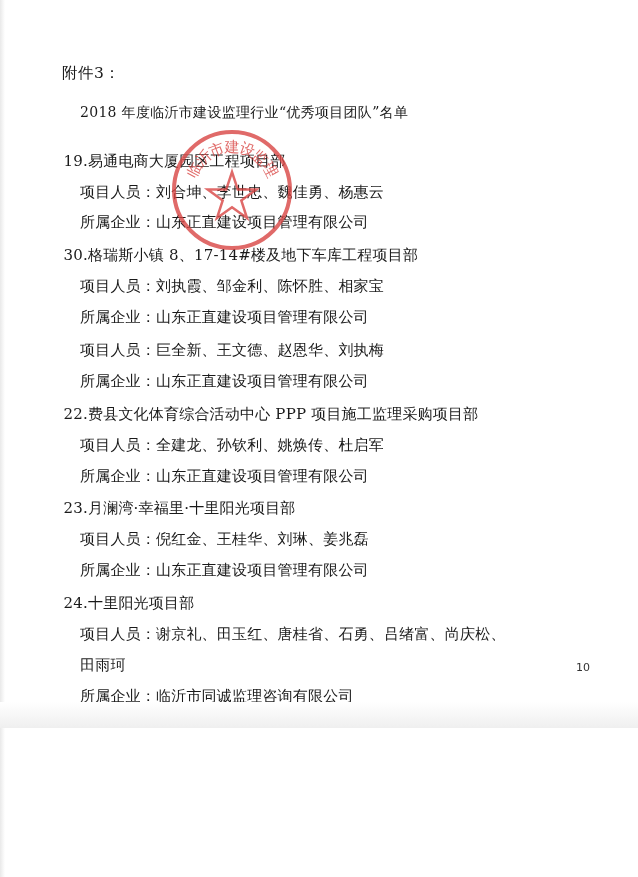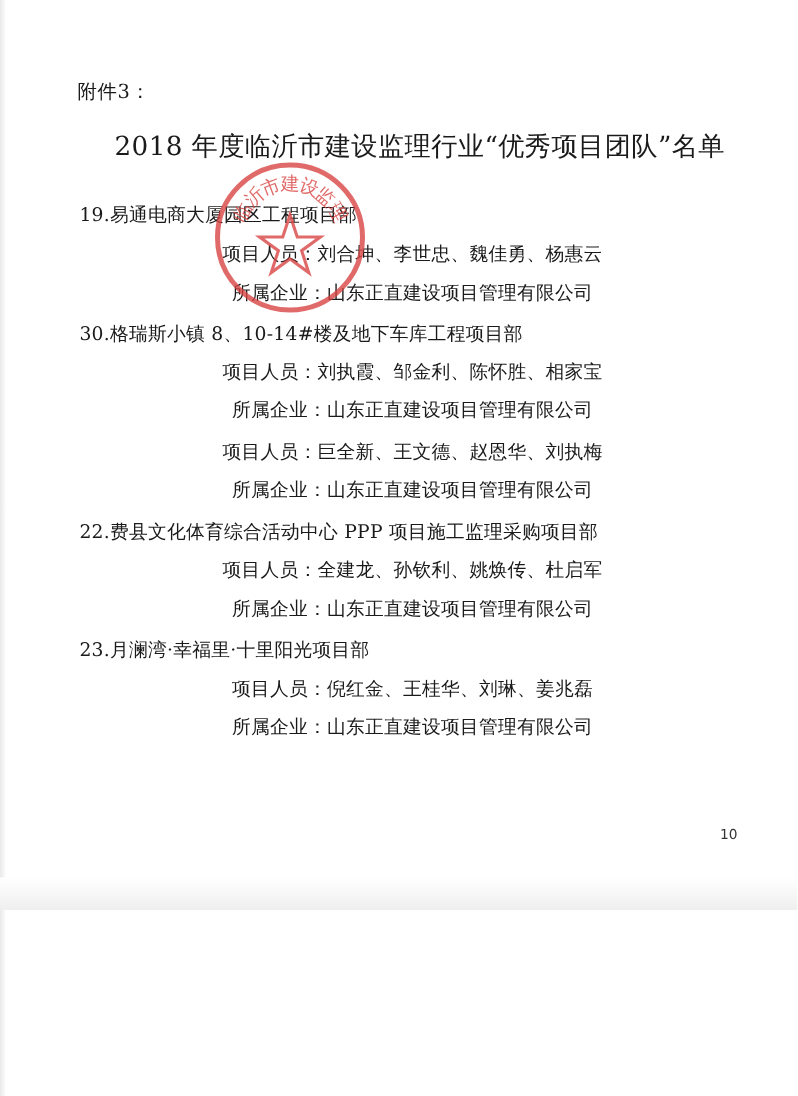--- a/index.html
+++ b/index.html
@@ -22,23 +22,23 @@
     box-sizing: border-box;
     padding: 62px 58px 40px 62px;
   }
   .attachment-label {
     font-size: 15.5px;
     letter-spacing: 0.5px;
     margin: 0 0 16px 0;
     line-height: 1.5;
   }
   .doc-title {
-    font-size: 21px;
+    font-size: 14px;
     letter-spacing: 0.3px;
-    text-align: right;
+    text-align: left;
     margin: 0 0 22px 0;
     padding-left: 18px;
     line-height: 1.6;
     white-space: nowrap;
   }
   .entries {
     margin: 0;
     padding: 0;
     list-style: none;
   }
@@ -54,21 +54,20 @@
   .entry-num {
     display: inline-block;
     min-width: 26px;
     text-align: right;
   }
   .entry-line {
     font-size: 15px;
     line-height: 2.06;
     letter-spacing: 0.2px;
     padding-left: 18px;
-    text-align: center;
   }
   .entry-line .label {
     letter-spacing: 0.2px;
   }
   .page-number {
     position: absolute;
     right: 48px;
     bottom: 54px;
     font-size: 11px;
     font-family: "DejaVu Sans", "Liberation Sans", sans-serif;
@@ -136,21 +135,21 @@
       <div class="entry-line">
         <span class="label">项目人员：</span><span>刘合坤、李世忠、魏佳勇、杨惠云</span>
       </div>
       <div class="entry-line">
         <span class="label">所属企业：</span><span>山东正直建设项目管理有限公司</span>
       </div>
     </li>
 
     <li class="entry">
       <div class="entry-heading">
-        <span class="entry-num">30.</span><span>格瑞斯小镇 8、10-14#楼及地下车库工程项目部</span>
+        <span class="entry-num">30.</span><span>格瑞斯小镇 8、17-14#楼及地下车库工程项目部</span>
       </div>
       <div class="entry-line">
         <span class="label">项目人员：</span><span>刘执霞、邹金利、陈怀胜、相家宝</span>
       </div>
       <div class="entry-line">
         <span class="label">所属企业：</span><span>山东正直建设项目管理有限公司</span>
       </div>
     </li>
 
     <li class="entry">
@@ -179,17 +178,29 @@
         <span class="entry-num">23.</span><span>月澜湾·幸福里·十里阳光项目部</span>
       </div>
       <div class="entry-line">
         <span class="label">项目人员：</span><span>倪红金、王桂华、刘琳、姜兆磊</span>
       </div>
       <div class="entry-line">
         <span class="label">所属企业：</span><span>山东正直建设项目管理有限公司</span>
       </div>
     </li>
 
+    <li class="entry">
+      <div class="entry-heading">
+        <span class="entry-num">24.</span><span>十里阳光项目部</span>
+      </div>
+      <div class="entry-line">
+        <span class="label">项目人员：</span><span>谢京礼、田玉红、唐桂省、石勇、吕绪富、尚庆松、</span>
+      </div>
+      <div class="entry-line">田雨珂</div>
+      <div class="entry-line">
+        <span class="label">所属企业：</span><span>临沂市同诚监理咨询有限公司</span>
+      </div>
+    </li>
 
   </ul>
 
   <div class="page-number">10</div>
 </div>
 
 </body></html>

